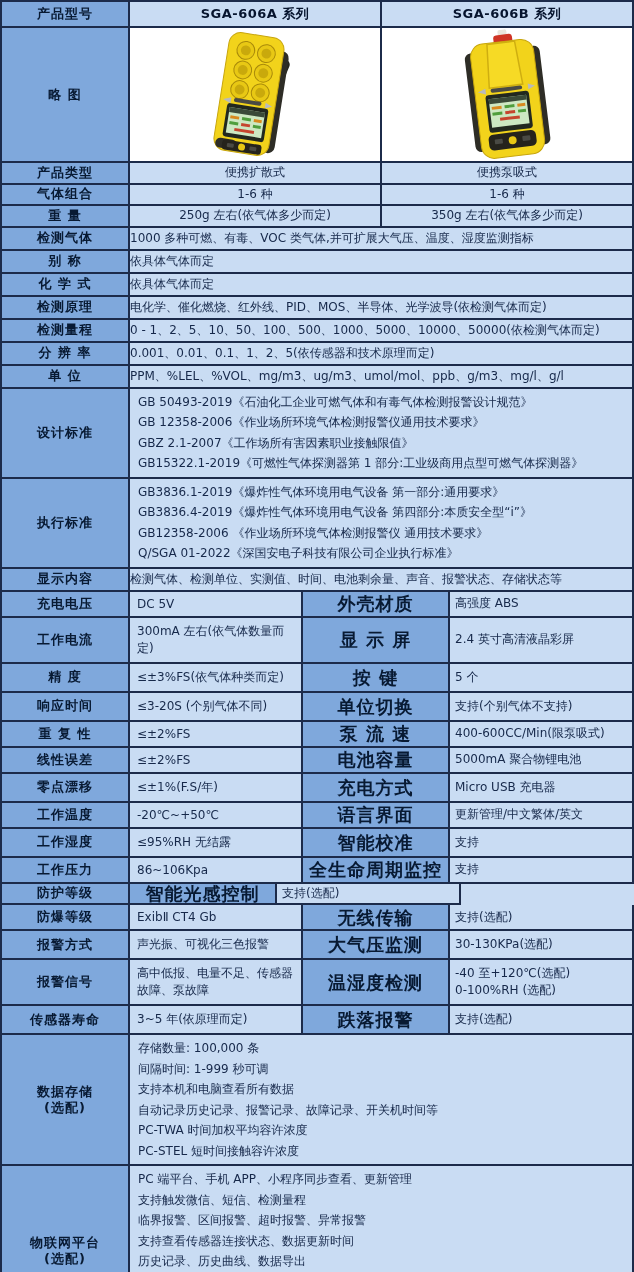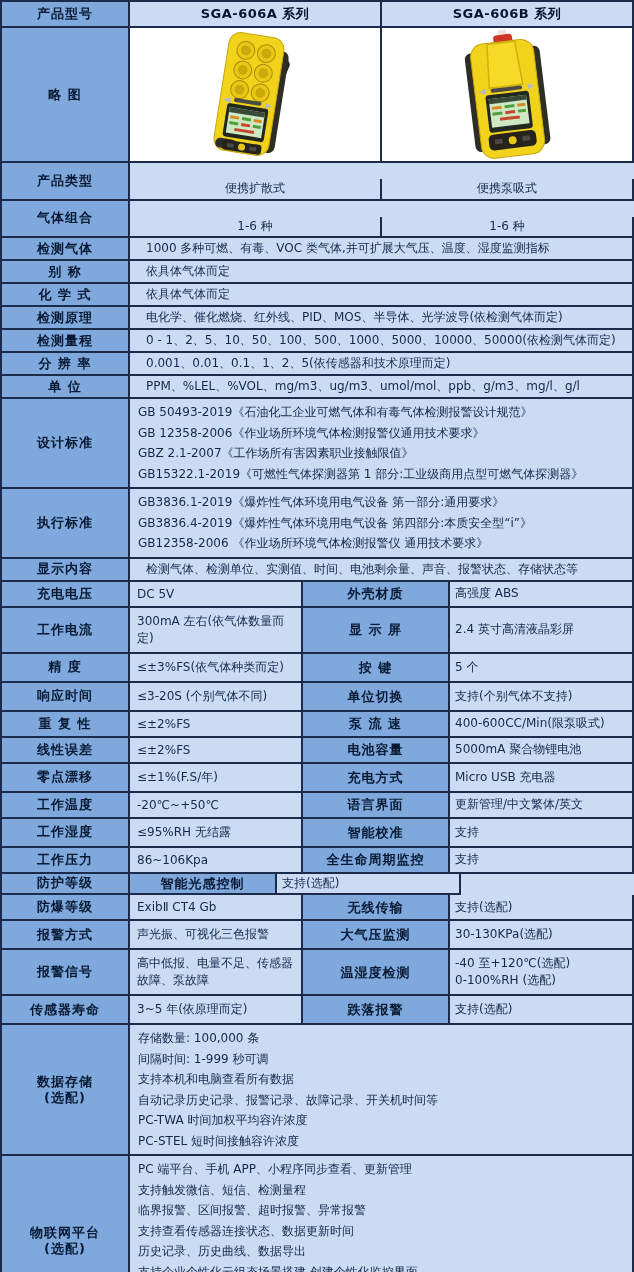--- a/index.html
+++ b/index.html
@@ -39,26 +39,26 @@
     background:var(--label-cell-bg);
     font-weight:bold;
     font-size:13px;
     color:var(--label-text);
     white-space:pre-line;
     line-height:16px;
     letter-spacing:1px;
   }
   .header-row .cell{min-height:26px;}
   .header-val{width:252px;justify-content:center;font-weight:bold;font-size:13px;color:#06142e;letter-spacing:0.5px;}
-  .col-two{width:252px;justify-content:center;text-align:center;margin-top:16px;}
-  .span-cell{width:504px;padding:2px 16px;}
+  .col-two{width:252px;justify-content:center;text-align:center;}
+  .span-cell{width:504px;padding:2px 0;}
   .multi-cell{width:504px;flex-direction:column;align-items:flex-start;justify-content:center;padding:3px 8px;}
   .multi-cell .line{line-height:20.5px;white-space:nowrap;}
   .v1{width:173px;padding:5px 7px;}
-  .mid-label{width:147px;justify-content:center;text-align:center;background:var(--label-cell-bg);font-weight:bold;font-size:13px;color:var(--label-text);white-space:pre-line;line-height:15px;letter-spacing:1px;}
+  .mid-label{width:147px;justify-content:center;text-align:center;background:var(--label-cell-bg);font-weight:bold;font-size:18px;color:var(--label-text);white-space:pre-line;line-height:15px;letter-spacing:1px;}
   .v2{width:184px;padding:1px 5px;white-space:pre-line;line-height:17px;}
   .image-cell{width:252px;height:135px;background:var(--image-cell-bg);justify-content:center;padding:0;}
 </style>
 </head>
 <body>
 
 <div class="spec-table" id="spec-table">
     <div class="row header-row">
       <div class="cell label-cell">产品型号</div>
       <div class="cell header-val">SGA-606A 系列</div>
@@ -147,20 +147,25 @@
       <div class="cell label-cell">产品类型</div>
       <div class="cell col-two">便携扩散式</div>
       <div class="cell col-two">便携泵吸式</div>
     </div>
     <div class="row">
       <div class="cell label-cell">气体组合</div>
       <div class="cell col-two">1-6 种</div>
       <div class="cell col-two">1-6 种</div>
     </div>
     <div class="row">
+      <div class="cell label-cell">重   量</div>
+      <div class="cell col-two">250g 左右(依气体多少而定)</div>
+      <div class="cell col-two">350g 左右(依气体多少而定)</div>
+    </div>
+    <div class="row">
       <div class="cell label-cell">检测气体</div>
       <div class="cell span-cell">1000 多种可燃、有毒、VOC 类气体,并可扩展大气压、温度、湿度监测指标</div>
     </div>
     <div class="row">
       <div class="cell label-cell">别   称</div>
       <div class="cell span-cell">依具体气体而定</div>
     </div>
     <div class="row">
       <div class="cell label-cell">化 学 式</div>
       <div class="cell span-cell">依具体气体而定</div>
@@ -189,20 +194,21 @@
         <div class="line">GBZ 2.1-2007《工作场所有害因素职业接触限值》</div>
         <div class="line">GB15322.1-2019《可燃性气体探测器第 1 部分:工业级商用点型可燃气体探测器》</div>
       </div>
     </div>
     <div class="row">
       <div class="cell label-cell">执行标准</div>
       <div class="cell multi-cell">
         <div class="line">GB3836.1-2019《爆炸性气体环境用电气设备 第一部分:通用要求》</div>
         <div class="line">GB3836.4-2019《爆炸性气体环境用电气设备 第四部分:本质安全型“i”》</div>
         <div class="line">GB12358-2006 《作业场所环境气体检测报警仪 通用技术要求》</div>
+        <div class="line">Q/SGA 01-2022《深国安电子科技有限公司企业执行标准》</div>
       </div>
     </div>
     <div class="row">
       <div class="cell label-cell">显示内容</div>
       <div class="cell span-cell">检测气体、检测单位、实测值、时间、电池剩余量、声音、报警状态、存储状态等</div>
     </div>
     <div class="row">
       <div class="cell label-cell">充电电压</div>
       <div class="cell v1">DC 5V</div>
       <div class="cell mid-label">外壳材质</div>

